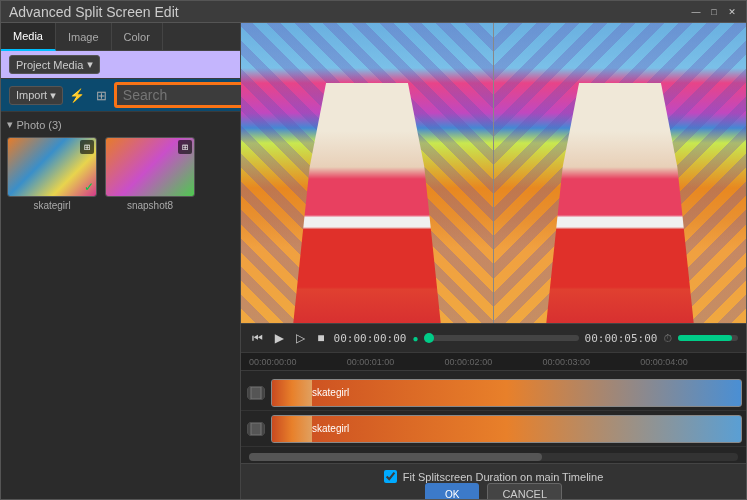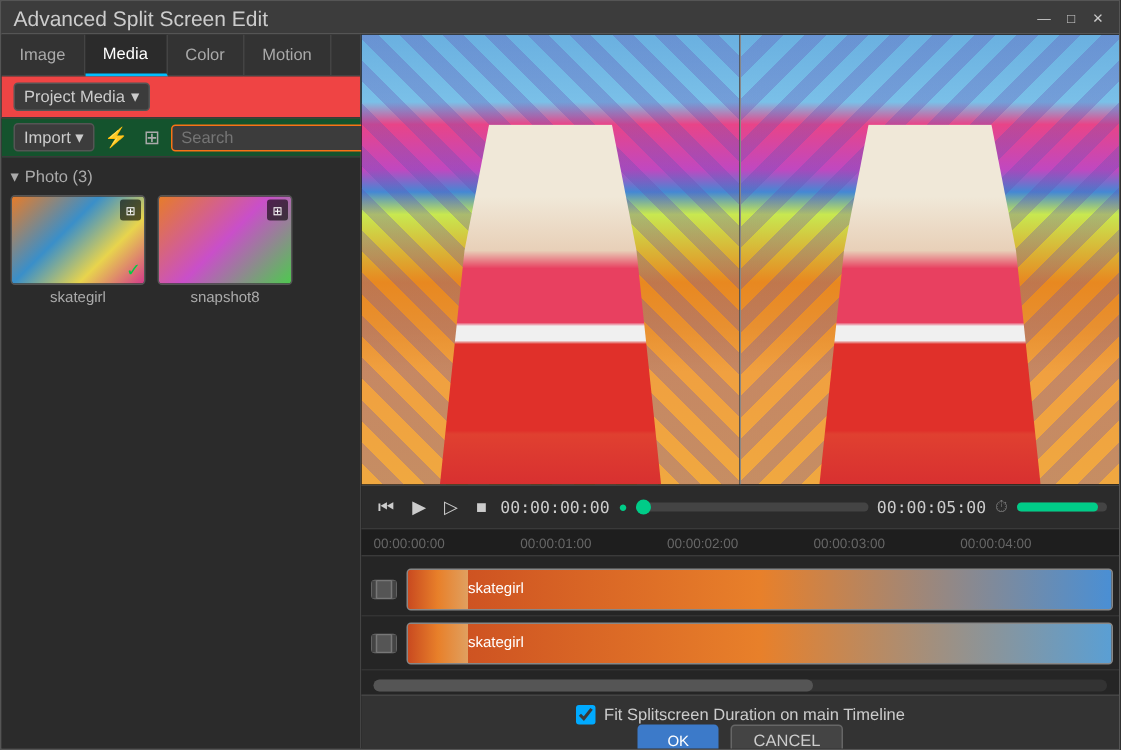--- a/index.html
+++ b/index.html
@@ -82,41 +82,41 @@
     }
     .tab.active {
       background: #2b2b2b;
       color: #fff;
       border-bottom: 2px solid #00bfff;
     }
     .project-media-bar {
       display: flex;
       align-items: center;
       padding: 4px 8px;
-      background: #ef4444;
+      background: #c4b5fd;
       border-bottom: 1px solid #3a3a3a;
       gap: 4px;
     }
     .project-media-select {
       background: #3c3c3c;
       color: #ccc;
       border: 1px solid #555;
       border-radius: 3px;
       padding: 2px 6px;
       font-size: 11px;
       cursor: pointer;
       display: flex;
       align-items: center;
       gap: 4px;
     }
     .toolbar-bar {
       display: flex;
       align-items: center;
       padding: 3px 8px;
-      background: #14532d;
+      background: #0c4a6e;
       border-bottom: 1px solid #3a3a3a;
       gap: 4px;
     }
     .import-btn {
       background: #3c3c3c;
       border: 1px solid #555;
       border-radius: 3px;
       color: #ccc;
       font-size: 11px;
       padding: 2px 6px;
@@ -129,24 +129,24 @@
       background: transparent;
       border: none;
       color: #aaa;
       cursor: pointer;
       font-size: 13px;
       padding: 2px 3px;
     }
     .search-box {
       flex: 1;
       background: #3c3c3c;
-      border: 1px solid #f97316;
-      border-radius: 3px;
-      color: #ccc;
-      font-size: 11px;
+      border: 3px solid #f97316;
+      border-radius: 3px;
+      color: #ccc;
+      font-size: 14px;
       padding: 2px 6px;
       outline: none;
     }
     .media-list {
       flex: 1;
       overflow-y: auto;
       padding: 6px;
     }
     .section-header {
       display: flex;
@@ -472,24 +472,23 @@
       <button class="title-btn">□</button>
       <button class="title-btn">✕</button>
     </div>
   </div>
 
   <div class="main-content">
 
     <div class="left-panel">
 
       <div class="tabs-bar">
+        <div class="tab active">Media</div>
         <div class="tab">Image</div>
-        <div class="tab active">Media</div>
         <div class="tab">Color</div>
-        <div class="tab">Motion</div>
       </div>
 
       <div class="project-media-bar">
         <div class="project-media-select">
           <span>Project Media</span>
           <span>▾</span>
         </div>
       </div>
 
       <div class="toolbar-bar">

